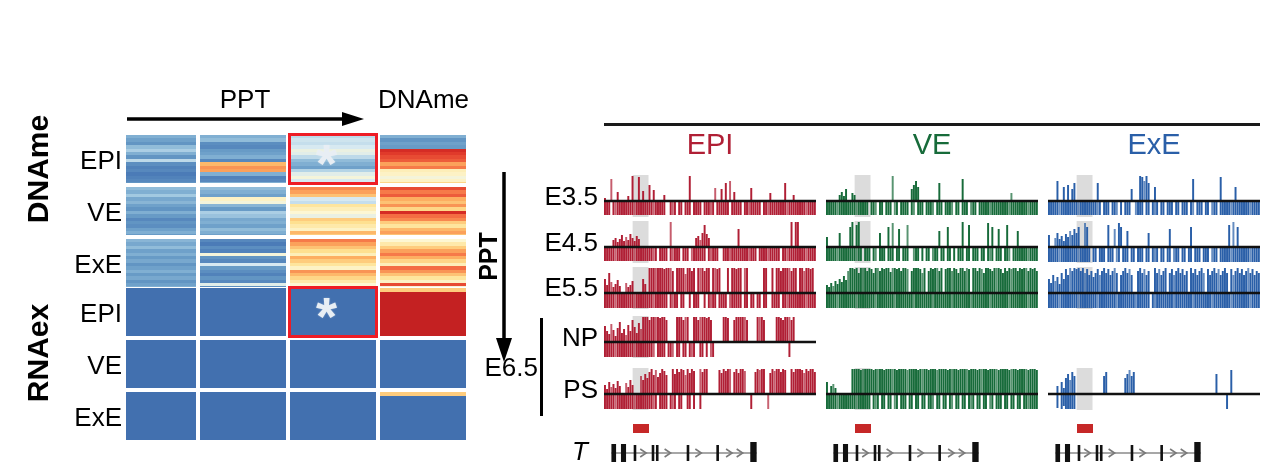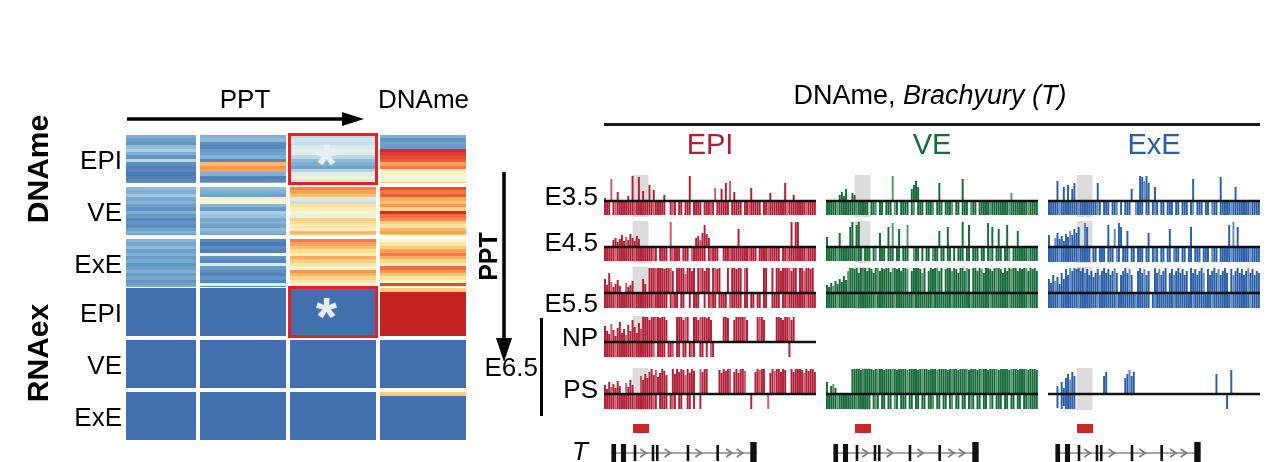--- a/index.html
+++ b/index.html
@@ -463,43 +463,40 @@
         </div>
         <div class="hm-box" style="border-color: rgb(238, 28, 37); left: 288px; top: 53px; width: 90px; height: 52px;"></div>
         <div class="asterisk" style="left: 316px; top: 56px;">*</div>
         <div class="hm-box" style="border-color: rgb(238, 28, 37); left: 288px; top: 206px; width: 90px; height: 52px;"></div>
         <div class="asterisk" style="left: 316px; top: 209px;">*</div>
       </div>
   </div>
 
   <div id="right-panel">
 
-    <div id="right-title">
-      <span>DNAme, </span><span class="ital">Brachyury (T)</span>
-    </div>
     <div id="right-rule"></div>
 
     <div id="group-labels">
         <div class="group-label" style="left: 134px; width: 212px; color: rgb(176, 31, 53);">EPI</div>
         <div class="group-label" style="left: 356px; width: 212px; color: rgb(23, 107, 58);">VE</div>
         <div class="group-label" style="left: 578px; width: 212px; color: rgb(42, 95, 168);">ExE</div>
       </div>
 
     <div id="ppt-v-group">
       <div id="ppt-v-text">PPT</div>
       <svg id="ppt-v-arrow" viewBox="0 0 16 190">
         <line x1="8" y1="0" x2="8" y2="172" stroke="#000" stroke-width="3.5"></line>
         <polygon points="0,166 8,190 16,166" fill="#000"></polygon>
       </svg>
     </div>
 
     <div id="stage-labels">
         <div class="stage-label" style="left: 40px; width: 88px; top: 101px;">E3.5</div>
         <div class="stage-label" style="left: 40px; width: 88px; top: 147px;">E4.5</div>
-        <div class="stage-label" style="left: 40px; width: 88px; top: 208px;">E5.5</div>
+        <div class="stage-label" style="left: 40px; width: 88px; top: 192px;">E5.5</div>
         <div class="stage-label" style="left: 72px; width: 56px; top: 242px;">NP</div>
         <div class="stage-label" style="left: 72px; width: 56px; top: 294px;">PS</div>
         <div id="e65-label" style="left: -8px; width: 76px; top: 272px;">E6.5</div>
         <div id="e65-bracket" style="left: 70px; top: 238px; height: 98px;"></div>
       </div>
     <div id="tracks-area">
         <div class="track" style="left: 134px; top: 95px; width: 212px; height: 42px;">
           <svg width="212" height="42" viewBox="0 0 212 42">
             <rect x="28.62" y="-2" width="15.899999999999999" height="48" fill="#dcdcdc"></rect>
             <rect x="0.00" y="23" width="1.95" height="3" fill="#b01f35" fill-opacity="1"></rect>

